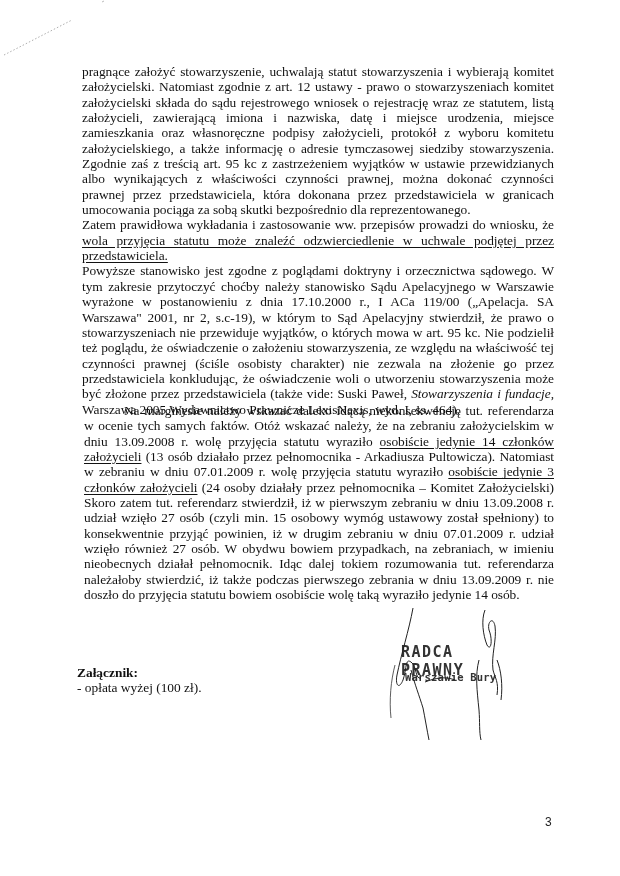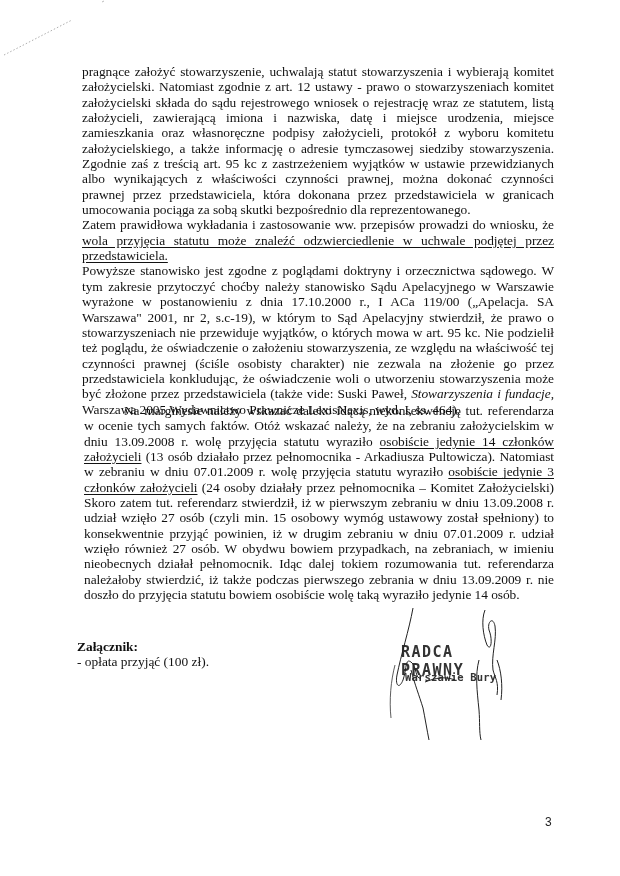--- a/index.html
+++ b/index.html
@@ -19,21 +19,21 @@
       letter-spacing: -0.05px;
     }
     #p1 { left: 82px; top: 64px; width: 472px; }
     #p2 { left: 84px; top: 403px; width: 470px; text-indent: 40px; }
     #p3 { left: 77px; top: 596px; width: 474px; text-indent: 40px; }
     .u { text-decoration: underline; text-underline-offset: 2px; }
     .attach {
       position: absolute; left: 77px; top: 639px; width: 220px;
       font-size: 13.4px; line-height: 15.35px;
     }
-    .attach-title { font-weight: bold; }
+    .attach-title { font-weight: bold; margin-top: 26px; }
     .stamp {
       position: absolute; left: 395px; top: 639px; width: 120px; height: 60px;
       font-family: "DejaVu Sans Mono", monospace; font-weight: bold;
       color: #333333;
     }
     .stamp-line1 {
       position: absolute; left: 6px; top: 4px; font-size: 15px; letter-spacing: 1.5px;
     }
     .stamp-line2 {
       position: absolute; left: 10px; top: 32px; font-size: 10.5px; letter-spacing: 0.2px;
@@ -54,21 +54,21 @@
     <path d="M100 2 L102 1" stroke="#aaa" stroke-width="0.8" fill="none"></path>
   </svg>
 
   <p class="para" id="p1"><span>pragnące założyć stowarzyszenie, uchwalają statut stowarzyszenia i wybierają komitet założycielski. Natomiast zgodnie z art. 12 ustawy - prawo o stowarzyszeniach komitet założycielski składa do sądu rejestrowego wniosek o rejestrację wraz ze statutem, listą założycieli, zawierającą imiona i nazwiska, datę i miejsce urodzenia, miejsce zamieszkania oraz własnoręczne podpisy założycieli, protokół z wyboru komitetu założycielskiego, a także informację o adresie tymczasowej siedziby stowarzyszenia. Zgodnie zaś z treścią art. 95 kc z zastrzeżeniem wyjątków w ustawie przewidzianych albo wynikających z właściwości czynności prawnej, można dokonać czynności prawnej przez przedstawiciela, która dokonana przez przedstawiciela w granicach umocowania pociąga za sobą skutki bezpośrednio dla reprezentowanego.</span><br><span>Zatem prawidłowa wykładania i zastosowanie ww. przepisów prowadzi do wniosku, że </span><span class="u">wola przyjęcia statutu może znaleźć odzwierciedlenie w uchwale podjętej przez przedstawiciela.</span><br><span>Powyższe stanowisko jest zgodne z poglądami doktryny i orzecznictwa sądowego. W tym zakresie przytoczyć choćby należy stanowisko Sądu Apelacyjnego w Warszawie wyrażone w postanowieniu z dnia 17.10.2000 r., I ACa 119/00 („Apelacja. SA Warszawa" 2001, nr 2, s.c-19), w którym to Sąd Apelacyjny stwierdził, że prawo o stowarzyszeniach nie przewiduje wyjątków, o których mowa w art. 95 kc. Nie podzielił też poglądu, że oświadczenie o założeniu stowarzyszenia, ze względu na właściwość tej czynności prawnej (ściśle osobisty charakter) nie zezwala na złożenie go przez przedstawiciela konkludując, że oświadczenie woli o utworzeniu stowarzyszenia może być złożone przez przedstawiciela (także vide: Suski Paweł, </span><i>Stowarzyszenia i fundacje</i><span>, Warszawa 2005 Wydawnictwo Prawnicze LexisNexis, wyd. I, ss. 464).</span></p>
 
   <p class="para" id="p2"><span>Na marginesie należy wskazać daleko idącą niekonsekwencję tut. referendarza w ocenie tych samych faktów. Otóż wskazać należy, że na zebraniu założycielskim w dniu 13.09.2008 r. wolę przyjęcia statutu wyraziło </span><span class="u">osobiście jedynie 14 członków założycieli</span><span> (13 osób działało przez pełnomocnika - Arkadiusza Pultowicza). Natomiast w zebraniu w dniu 07.01.2009 r. wolę przyjęcia statutu wyraziło </span><span class="u">osobiście jedynie 3 członków założycieli</span><span> (24 osoby działały przez pełnomocnika – Komitet Założycielski) Skoro zatem tut. referendarz stwierdził, iż w pierwszym zebraniu w dniu 13.09.2008 r. udział wzięło 27 osób (czyli min. 15 osobowy wymóg ustawowy został spełniony) to konsekwentnie przyjąć powinien, iż w drugim zebraniu w dniu 07.01.2009 r. udział wzięło również 27 osób. W obydwu bowiem przypadkach, na zebraniach, w imieniu nieobecnych działał pełnomocnik. Idąc dalej tokiem rozumowania tut. referendarza należałoby stwierdzić, iż także podczas pierwszego zebrania w dniu 13.09.2009 r. nie doszło do przyjęcia statutu bowiem osobiście wolę taką wyraziło jedynie 14 osób.</span></p>
 
 
   <div class="attach">
     <div class="attach-title">Załącznik:</div>
-    <div>- opłata przyjąć (100 zł).</div>
+    <div>- opłata wyżej (100 zł).</div>
   </div>
 
   <div class="stamp">
     <div class="stamp-line1">RADCA PRAWNY</div>
     <div class="stamp-line2">Warszawie Bury</div>
   </div>
 
   <svg class="signature" viewBox="0 0 140 140">
     <path d="M38 8 C34 30 26 55 22 75 C20 85 24 90 28 80 C32 68 30 58 36 62 C42 66 40 80 46 78" stroke="#222" stroke-width="1" fill="none"></path>
     <path d="M36 70 C40 85 44 95 48 108 C50 118 52 130 54 140" stroke="#222" stroke-width="1" fill="none"></path>

